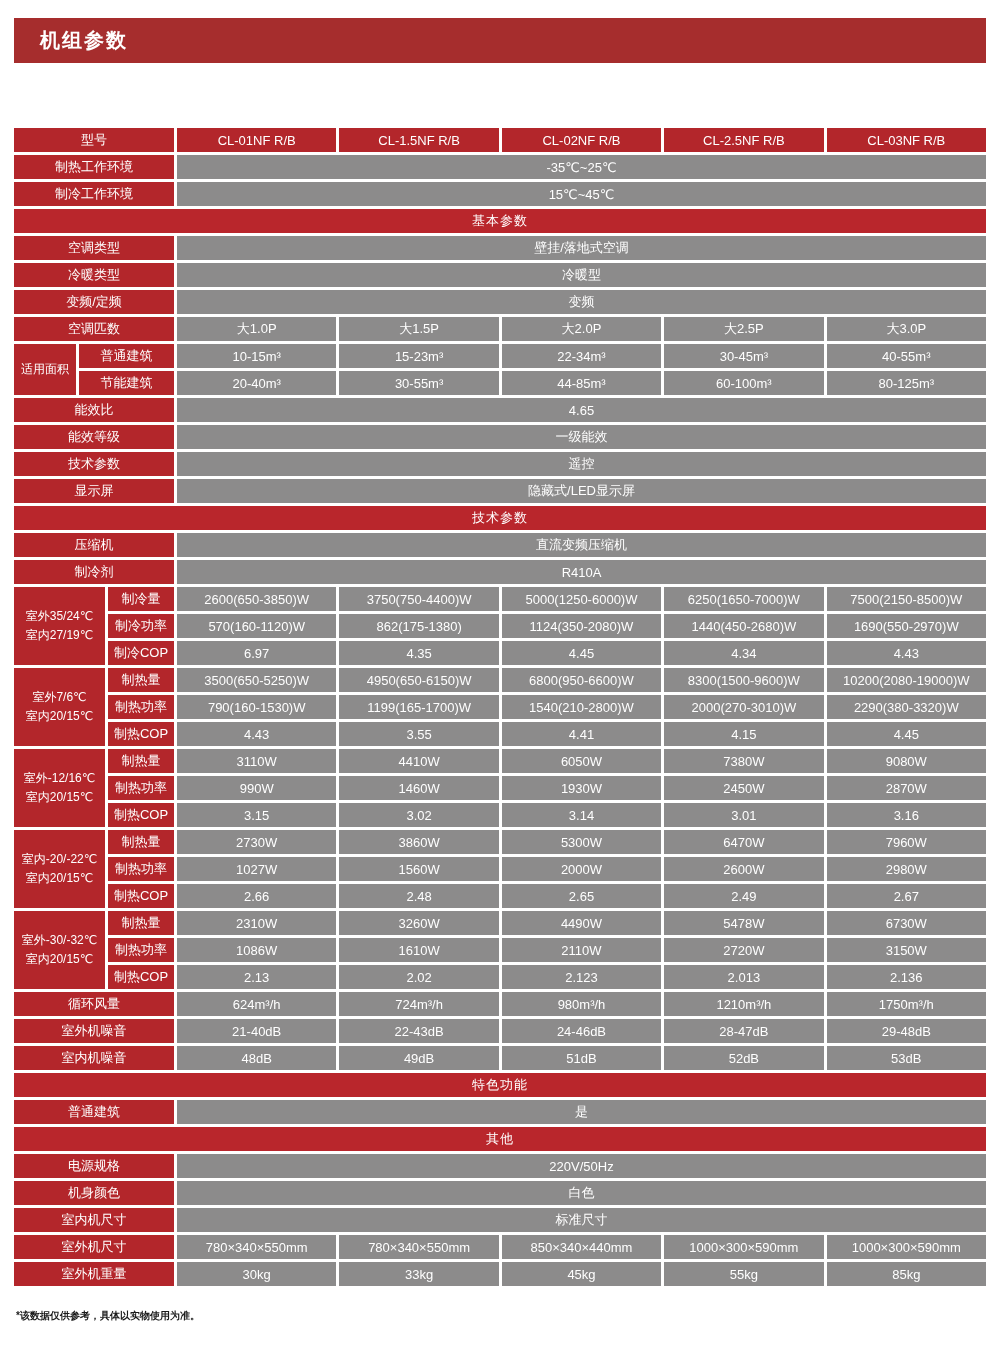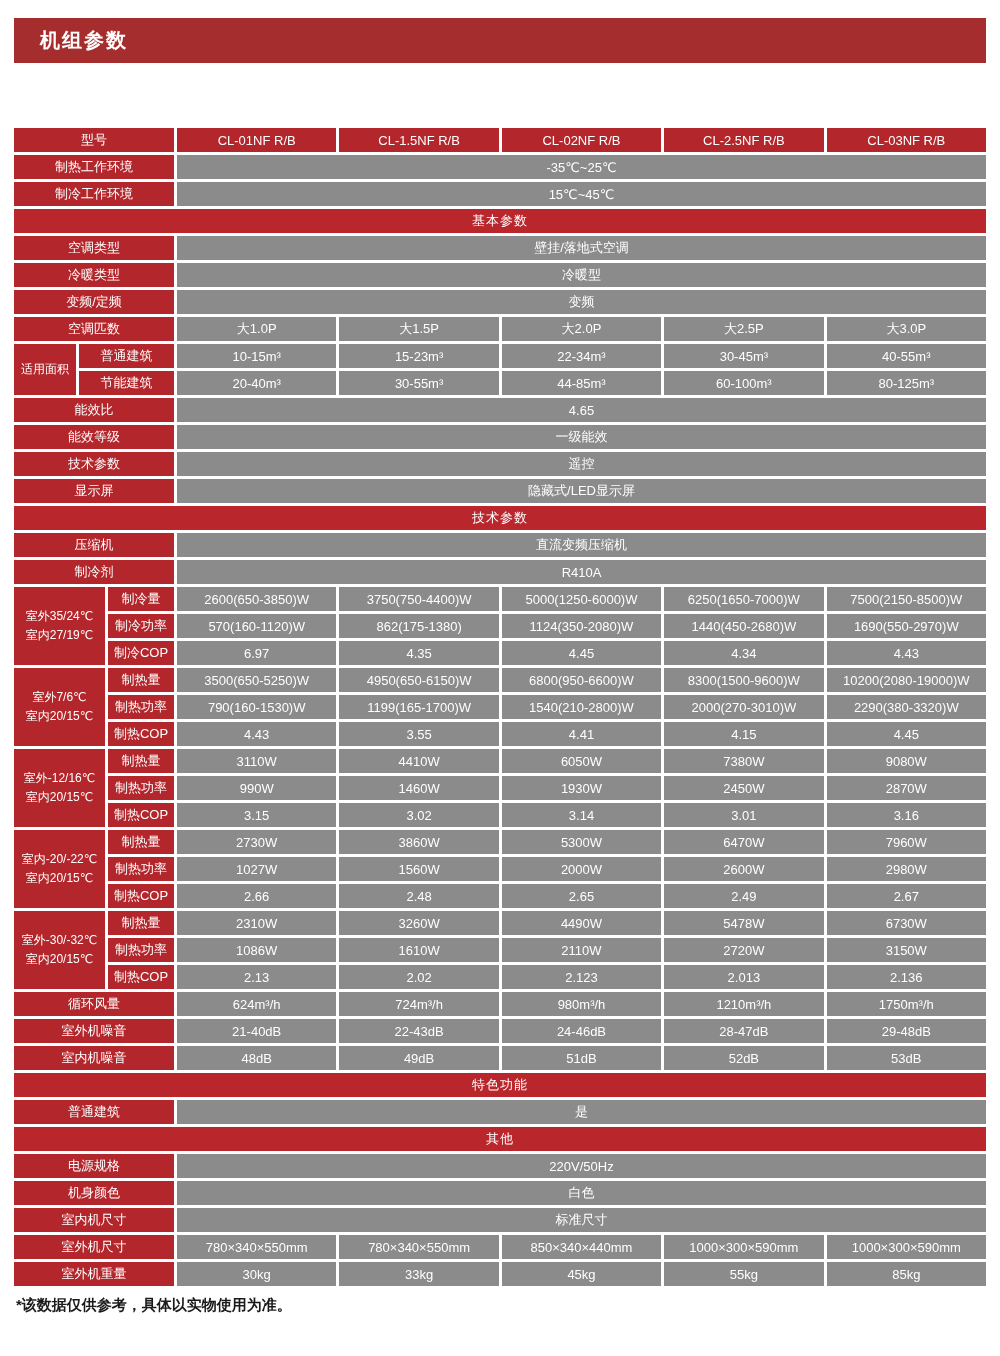--- a/index.html
+++ b/index.html
@@ -32,21 +32,21 @@
     color:#ffffff;font-size:13px;overflow:hidden;white-space:nowrap;
     padding:0 2px;box-sizing:border-box;
   }
   td.red{background:var(--red);}
   td.gray{background:var(--gray);}
   td.section{background:var(--section-red);letter-spacing:1px;}
   td.group{
     background:var(--red);white-space:pre-line;font-size:12px;line-height:1.55;
   }
   .footnote{
-    margin:7px 0 0 16px;color:var(--ink);font-size:15px;font-weight:600;
+    margin:20px 0 0 16px;color:var(--ink);font-size:10px;font-weight:600;
   }
 </style>
 </head>
 <body>
 
 <div class="page">
 
   <div class="title-bar">
     <span class="title-text">机组参数</span>
   </div>

